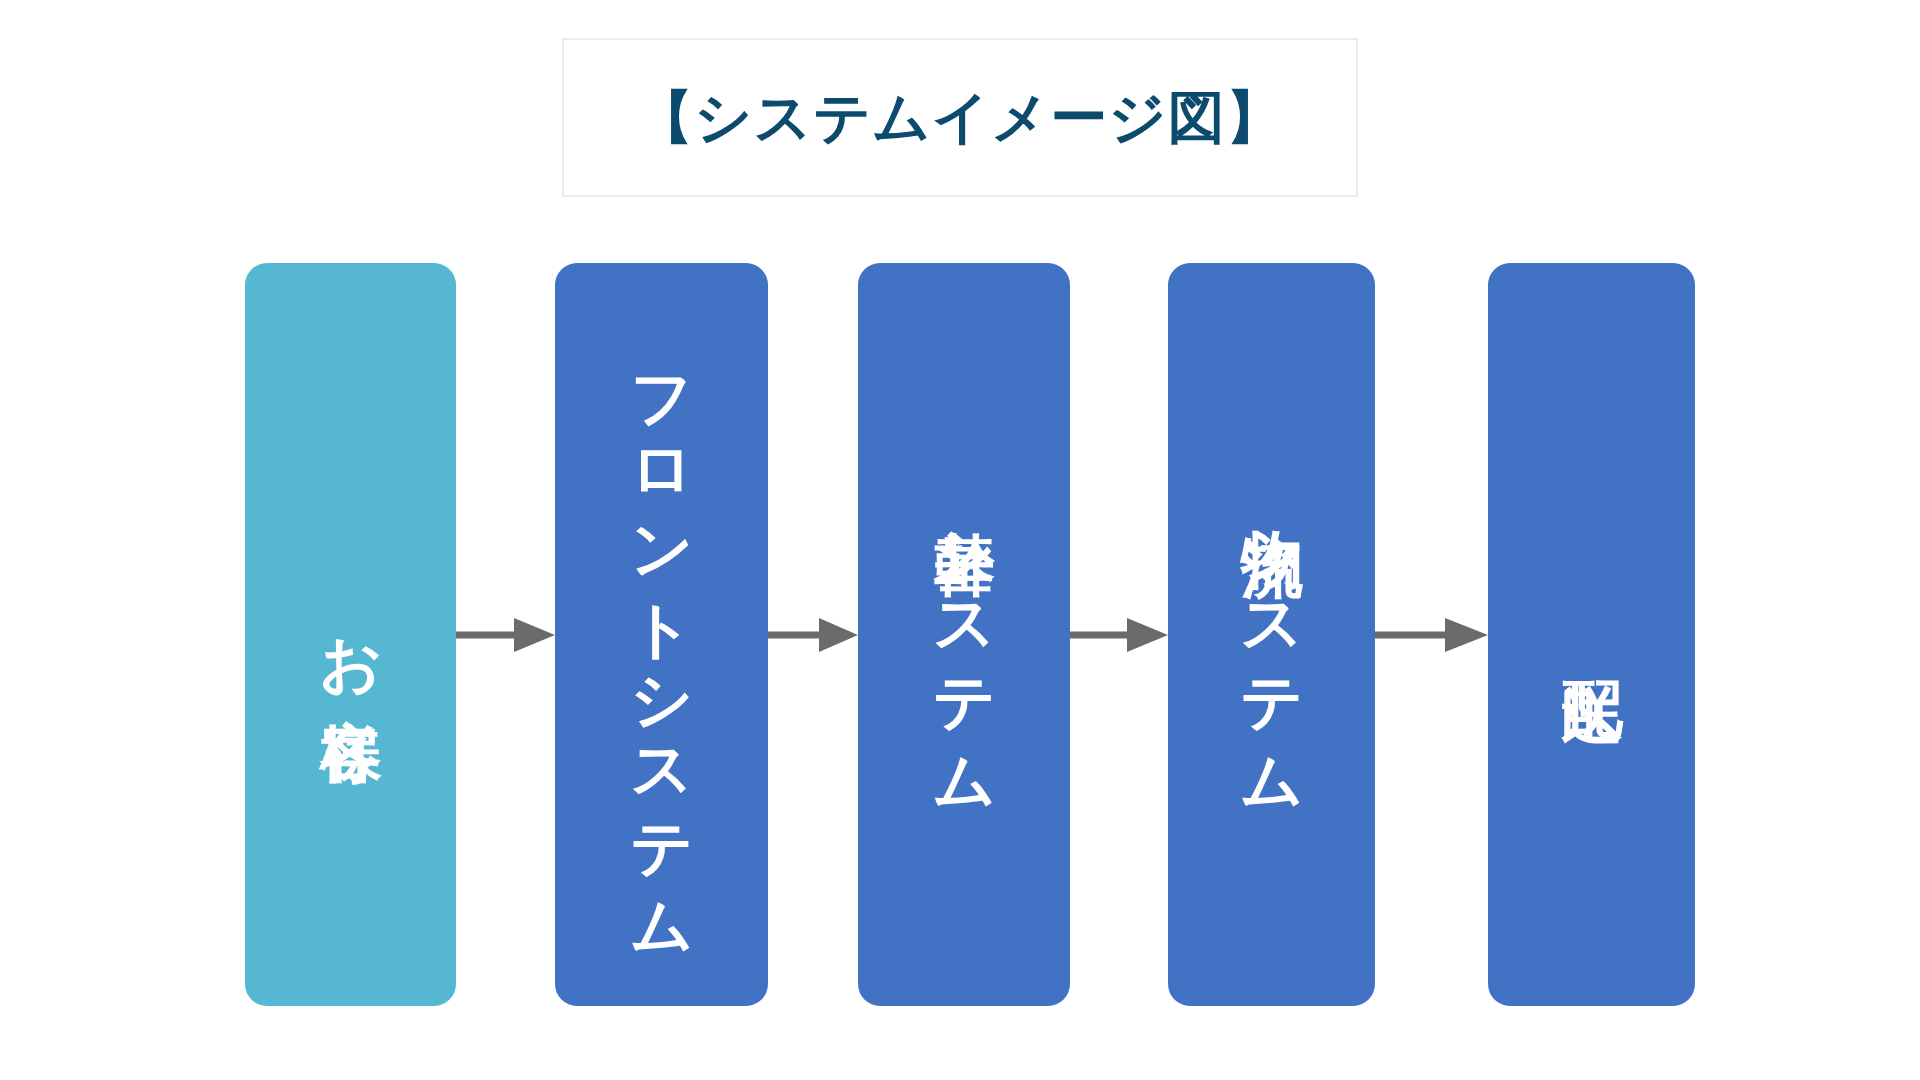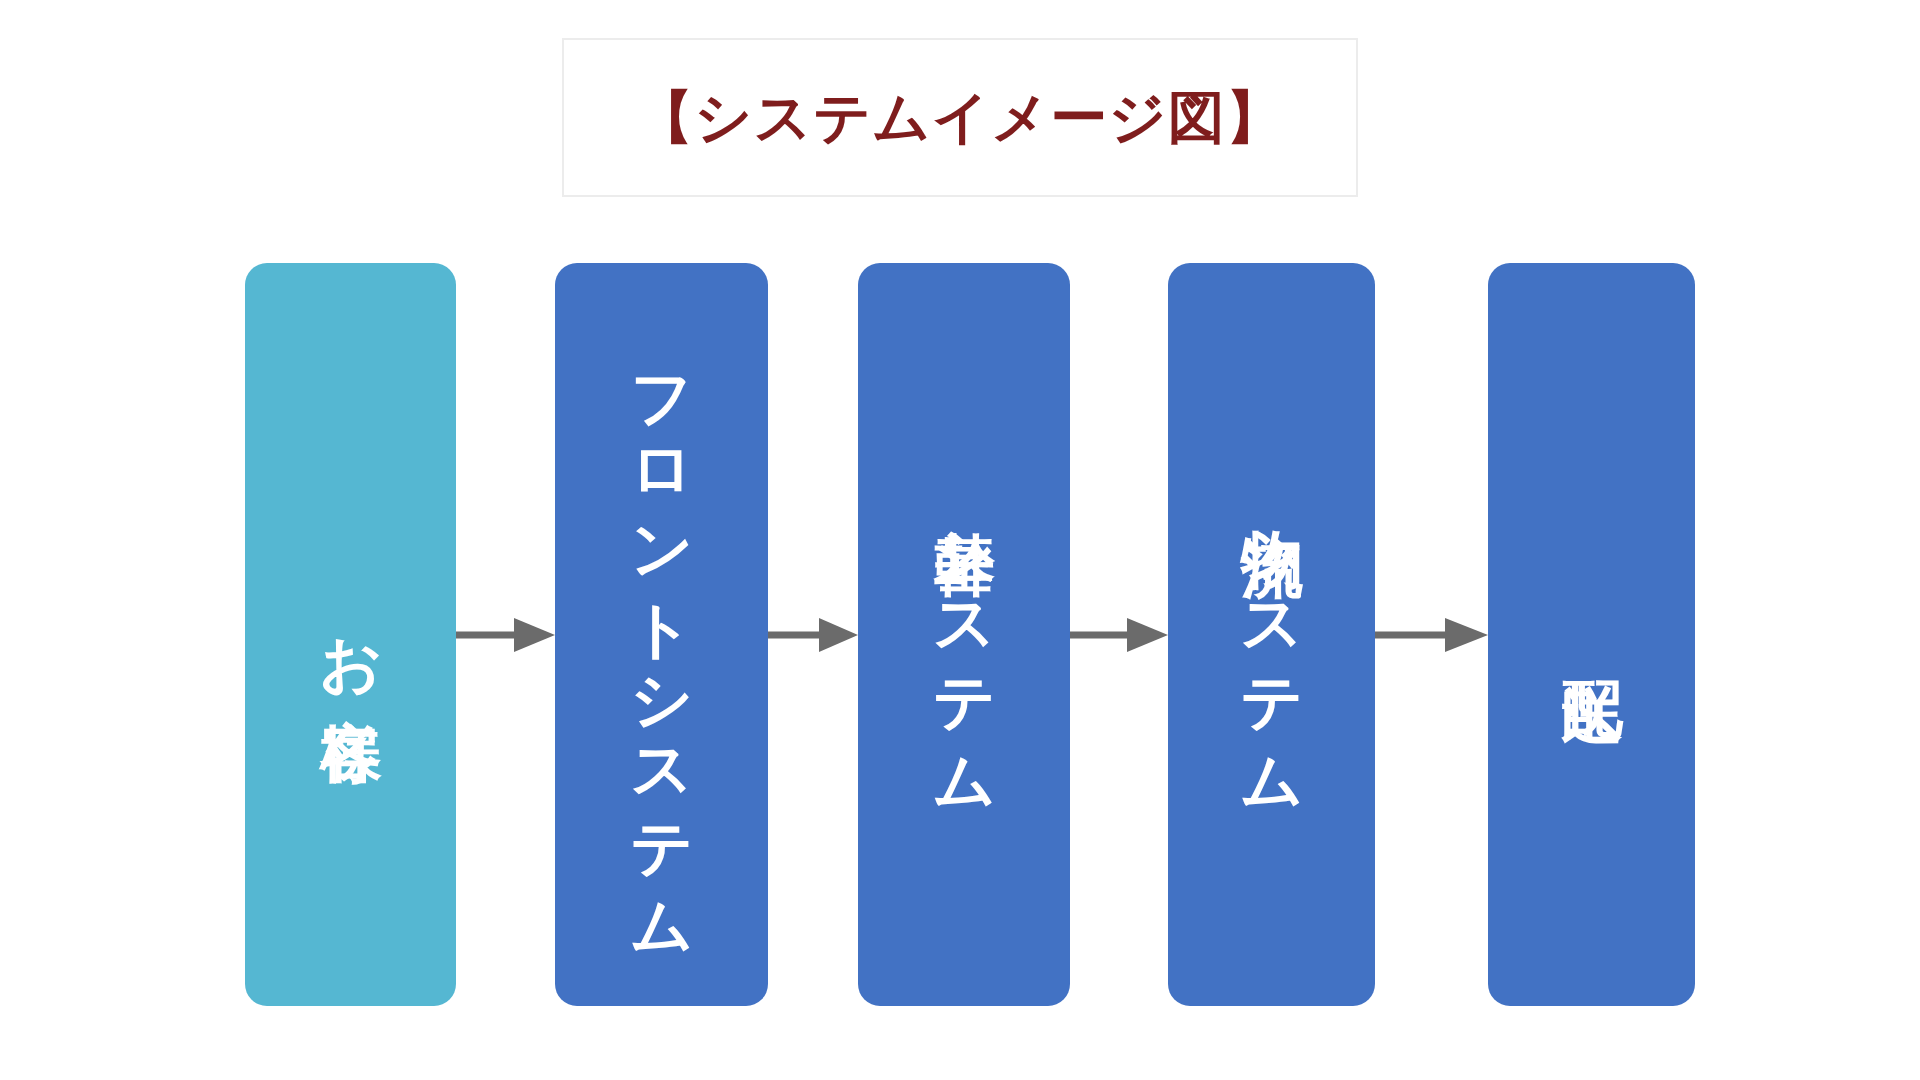--- a/index.html
+++ b/index.html
@@ -32,21 +32,21 @@
     border: 2px solid #ececec;
     background: #ffffff;
     box-sizing: border-box;
     display: flex;
     align-items: center;
     justify-content: center;
   }
   .title-text {
     font-size: 57px;
     font-weight: bold;
-    color: #7f1d1d;
+    color: #0c4a6e;
     letter-spacing: 1px;
     white-space: nowrap;
     line-height: 1;
   }
 
   
   .flow-box {
     position: absolute;
     top: 263px;
     height: 743px;

